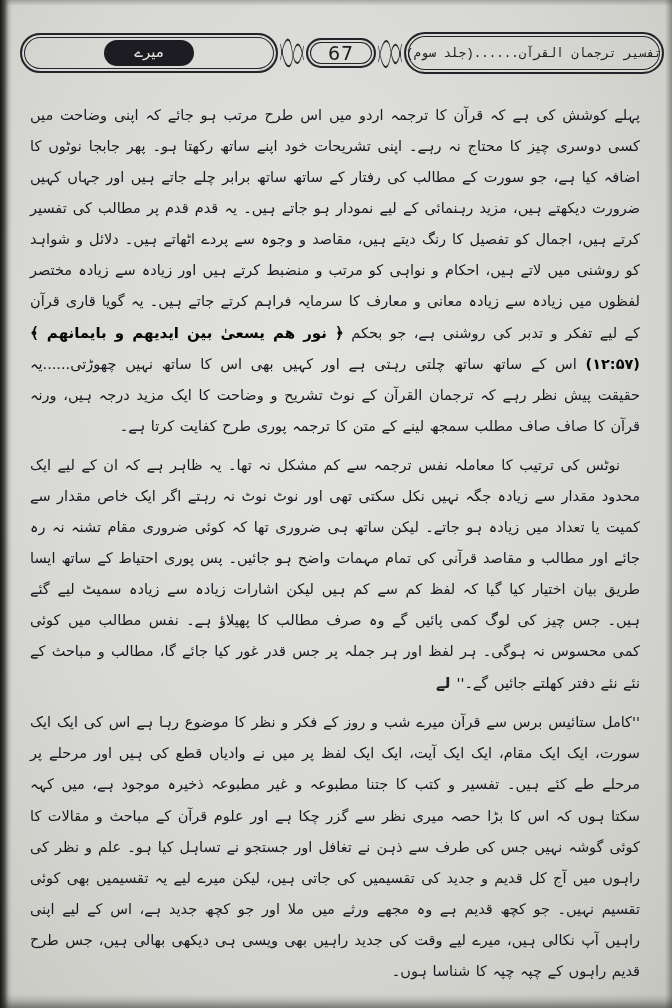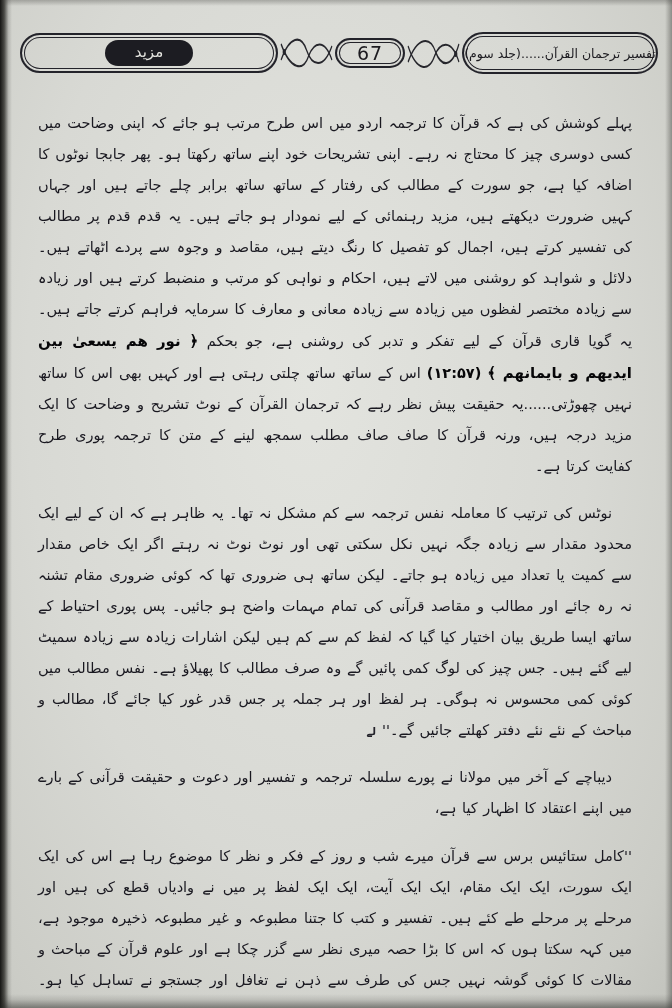--- a/index.html
+++ b/index.html
@@ -36,52 +36,52 @@
     background:transparent;box-sizing:border-box;height:40px;
   }
   .pill-left{flex:0 0 258px;}
   .pill-num{flex:0 0 70px;height:30px;border-radius:20px;}
   .pill-right{flex:0 0 196px;height:42px;}
   .page-num{font-size:19px;color:#1c1b20;letter-spacing:1px;}
   .section-badge{
     background:#1c1c22;color:#e6e6e1;border-radius:13px;
     padding:3px 30px 5px 30px;font-size:15px;line-height:1.2;direction:rtl;
   }
-  .volume-title{direction:rtl;font-size:12.5px;color:#1c1b20;white-space:nowrap;padding:0 0;}
+  .volume-title{direction:rtl;font-size:12.5px;color:#1c1b20;white-space:nowrap;padding:0 0;font-family:Liberation Mono, monospace;}
   .flourish{flex:1 1 auto;height:46px;min-width:24px;}
   .flourish svg{width:100%;height:100%;}
 
   
   .body-text{
     position:absolute;top:92px;right:24px;left:22px;bottom:6px;
     direction:rtl;text-align:justify;
     color:#191820;font-size:14.5px;line-height:2.14;
     word-spacing:1px;overflow:hidden;
   }
-  .body-text p{margin:16px;}
+  .body-text p{margin:8px;}
   .indent{text-indent:20px;}
   .verse{font-weight:bold;color:#060608;font-size:15px;letter-spacing:.5px;}
   .verse-ref{font-weight:bold;color:#060608;}
-  .footnote-marker{font-size:10px;color:#23222a;padding-right:6px;letter-spacing:1px;font-weight:bold;}
+  .footnote-marker{font-size:15px;color:#23222a;padding-right:6px;letter-spacing:1px;font-weight:bold;}
   .says-line{margin-top:2px;}
 </style>
 </head>
 <body>
 
 <div class="page">
 
   <div class="edge-top"></div>
   <div class="edge-left"></div>
   <div class="edge-right"></div>
   <div class="edge-bottom"></div>
 
   <header class="header">
 
     <div class="pill pill-left">
-      <span class="section-badge">مزید</span>
+      <span class="section-badge">میرے</span>
     </div>
 
     <div class="flourish">
       <svg viewBox="0 0 100 46" preserveAspectRatio="none">
         <path d="M2,30 C18,6 40,4 50,20 C60,36 82,40 98,16" fill="none" stroke="#26262c" stroke-width="2.2"></path>
         <path d="M2,14 C20,40 44,42 54,26 C64,12 84,8 98,30" fill="none" stroke="#26262c" stroke-width="2.2"></path>
         <circle cx="8" cy="22" r="3" fill="#26262c"></circle>
       </svg>
     </div>
 
@@ -105,20 +105,19 @@
 
   <main class="body-text">
 
     <p><span>پہلے کوشش کی ہے کہ قرآن کا ترجمہ اردو میں اس طرح مرتب ہو جائے کہ اپنی وضاحت میں کسی دوسری چیز کا محتاج نہ رہے۔ اپنی تشریحات خود اپنے ساتھ رکھتا ہو۔ پھر جابجا نوٹوں کا اضافہ کیا ہے، جو سورت کے مطالب کی رفتار کے ساتھ ساتھ برابر چلے جاتے ہیں اور جہاں کہیں ضرورت دیکھتے ہیں، مزید رہنمائی کے لیے نمودار ہو جاتے ہیں۔ یہ قدم قدم پر مطالب کی تفسیر کرتے ہیں، اجمال کو تفصیل کا رنگ دیتے ہیں، مقاصد و وجوہ سے پردے اٹھاتے ہیں۔ دلائل و شواہد کو روشنی میں لاتے ہیں، احکام و نواہی کو مرتب و منضبط کرتے ہیں اور زیادہ سے زیادہ مختصر لفظوں میں زیادہ سے زیادہ معانی و معارف کا سرمایہ فراہم کرتے جاتے ہیں۔ یہ گویا قاری قرآن کے لیے تفکر و تدبر کی روشنی ہے، جو بحکم</span>
       <span class="verse">﴿ نور ھم یسعیٰ بین ایدیھم و بایمانھم ﴾</span>
       <span class="verse-ref">(۱۲:۵۷)</span>
       <span>اس کے ساتھ ساتھ چلتی رہتی ہے اور کہیں بھی اس کا ساتھ نہیں چھوڑتی......یہ حقیقت پیش نظر رہے کہ ترجمان القرآن کے نوٹ تشریح و وضاحت کا ایک مزید درجہ ہیں، ورنہ قرآن کا صاف صاف مطلب سمجھ لینے کے متن کا ترجمہ پوری طرح کفایت کرتا ہے۔</span></p>
 
     <p class="indent"><span>نوٹس کی ترتیب کا معاملہ نفس ترجمہ سے کم مشکل نہ تھا۔ یہ ظاہر ہے کہ ان کے لیے ایک محدود مقدار سے زیادہ جگہ نہیں نکل سکتی تھی اور نوٹ نوٹ نہ رہتے اگر ایک خاص مقدار سے کمیت یا تعداد میں زیادہ ہو جاتے۔ لیکن ساتھ ہی ضروری تھا کہ کوئی ضروری مقام تشنہ نہ رہ جائے اور مطالب و مقاصد قرآنی کی تمام مہمات واضح ہو جائیں۔ پس پوری احتیاط کے ساتھ ایسا طریق بیان اختیار کیا گیا کہ لفظ کم سے کم ہیں لیکن اشارات زیادہ سے زیادہ سمیٹ لیے گئے ہیں۔ جس چیز کی لوگ کمی پائیں گے وہ صرف مطالب کا پھیلاؤ ہے۔ نفس مطالب میں کوئی کمی محسوس نہ ہوگی۔ ہر لفظ اور ہر جملہ پر جس قدر غور کیا جائے گا، مطالب و مباحث کے نئے نئے دفتر کھلتے جائیں گے۔''</span><span class="footnote-marker">لے</span></p>
 
-    <p class="indent"><span>دیباچے کے آخر میں مولانا نے پورے سلسلہ ترجمہ و تفسیر اور دعوت و حقیقت قرآنی کے بارے میں اپنے اعتقاد کا اظہار کیا ہے،</span></p>
 
 
     <p><span>''کامل ستائیس برس سے قرآن میرے شب و روز کے فکر و نظر کا موضوع رہا ہے اس کی ایک ایک سورت، ایک ایک مقام، ایک ایک آیت، ایک ایک لفظ پر میں نے وادیاں قطع کی ہیں اور مرحلے پر مرحلے طے کئے ہیں۔ تفسیر و کتب کا جتنا مطبوعہ و غیر مطبوعہ ذخیرہ موجود ہے، میں کہہ سکتا ہوں کہ اس کا بڑا حصہ میری نظر سے گزر چکا ہے اور علوم قرآن کے مباحث و مقالات کا کوئی گوشہ نہیں جس کی طرف سے ذہن نے تغافل اور جستجو نے تساہل کیا ہو۔ علم و نظر کی راہوں میں آج کل قدیم و جدید کی تقسیمیں کی جاتی ہیں، لیکن میرے لیے یہ تقسیمیں بھی کوئی تقسیم نہیں۔ جو کچھ قدیم ہے وہ مجھے ورثے میں ملا اور جو کچھ جدید ہے، اس کے لیے اپنی راہیں آپ نکالی ہیں، میرے لیے وقت کی جدید راہیں بھی ویسی ہی دیکھی بھالی ہیں، جس طرح قدیم راہوں کے چپہ چپہ کا شناسا ہوں۔</span></p>
 
   </main>
 
 </div>
 
 </body></html>

